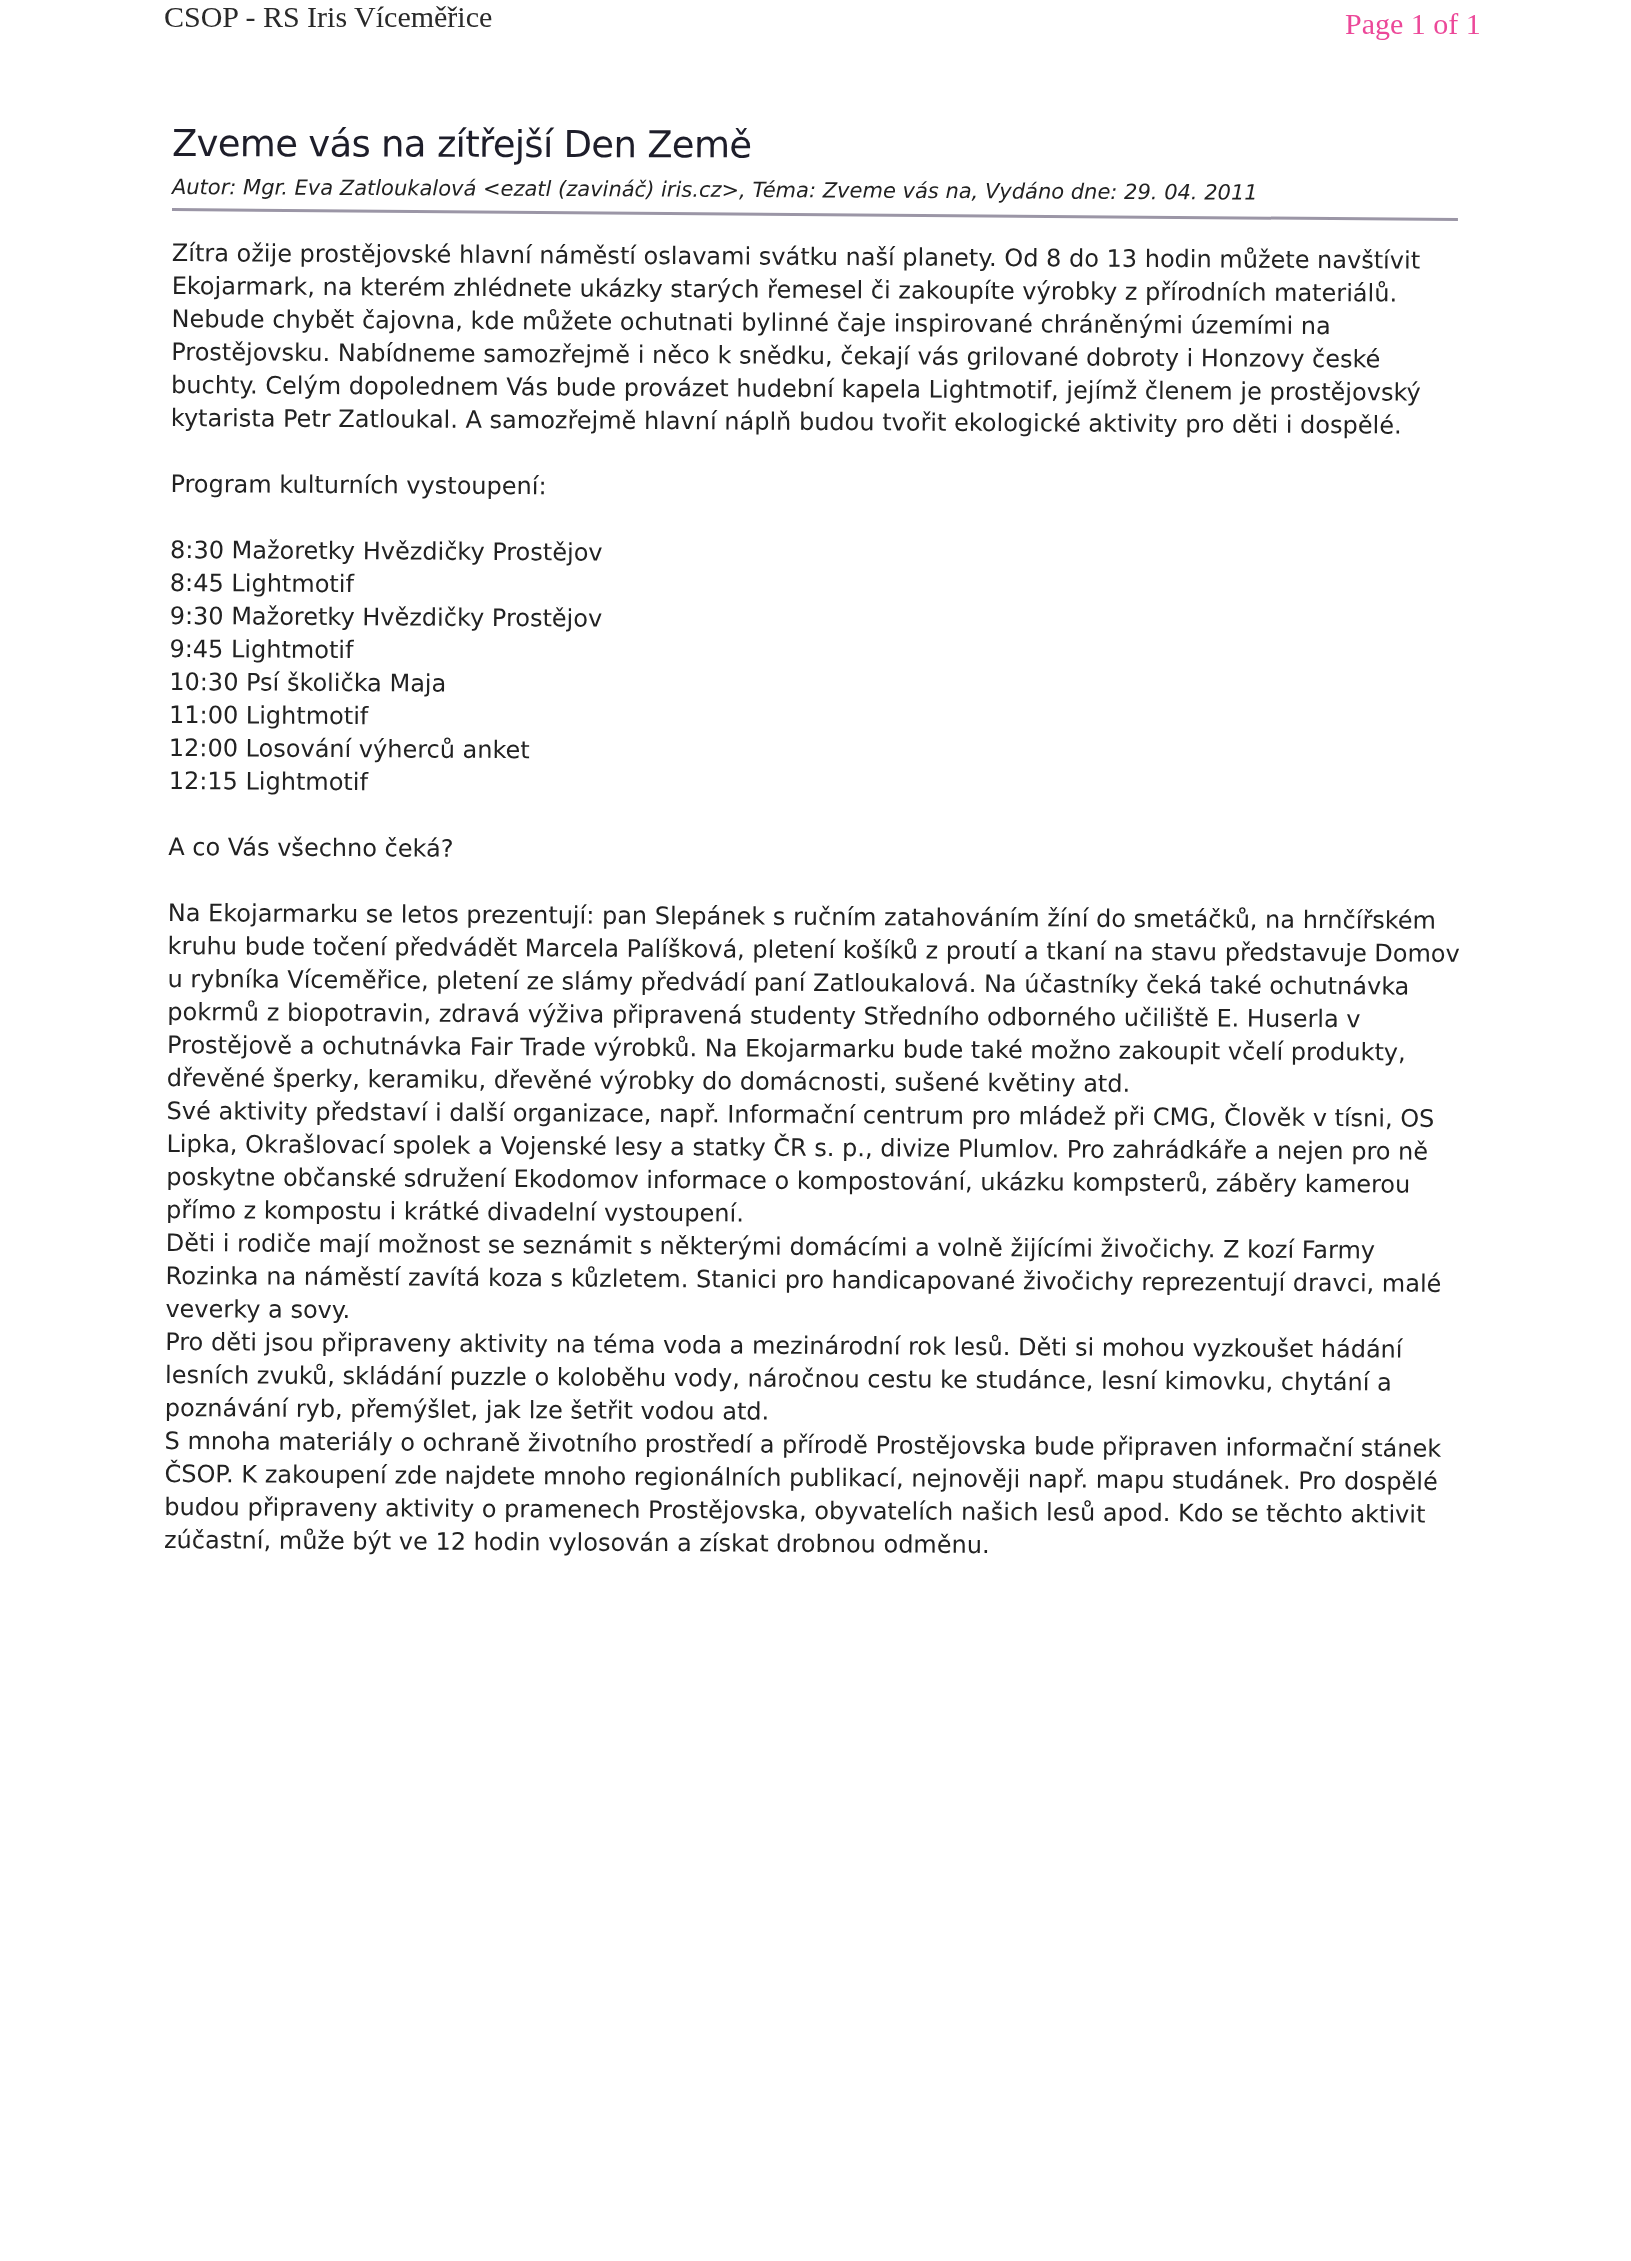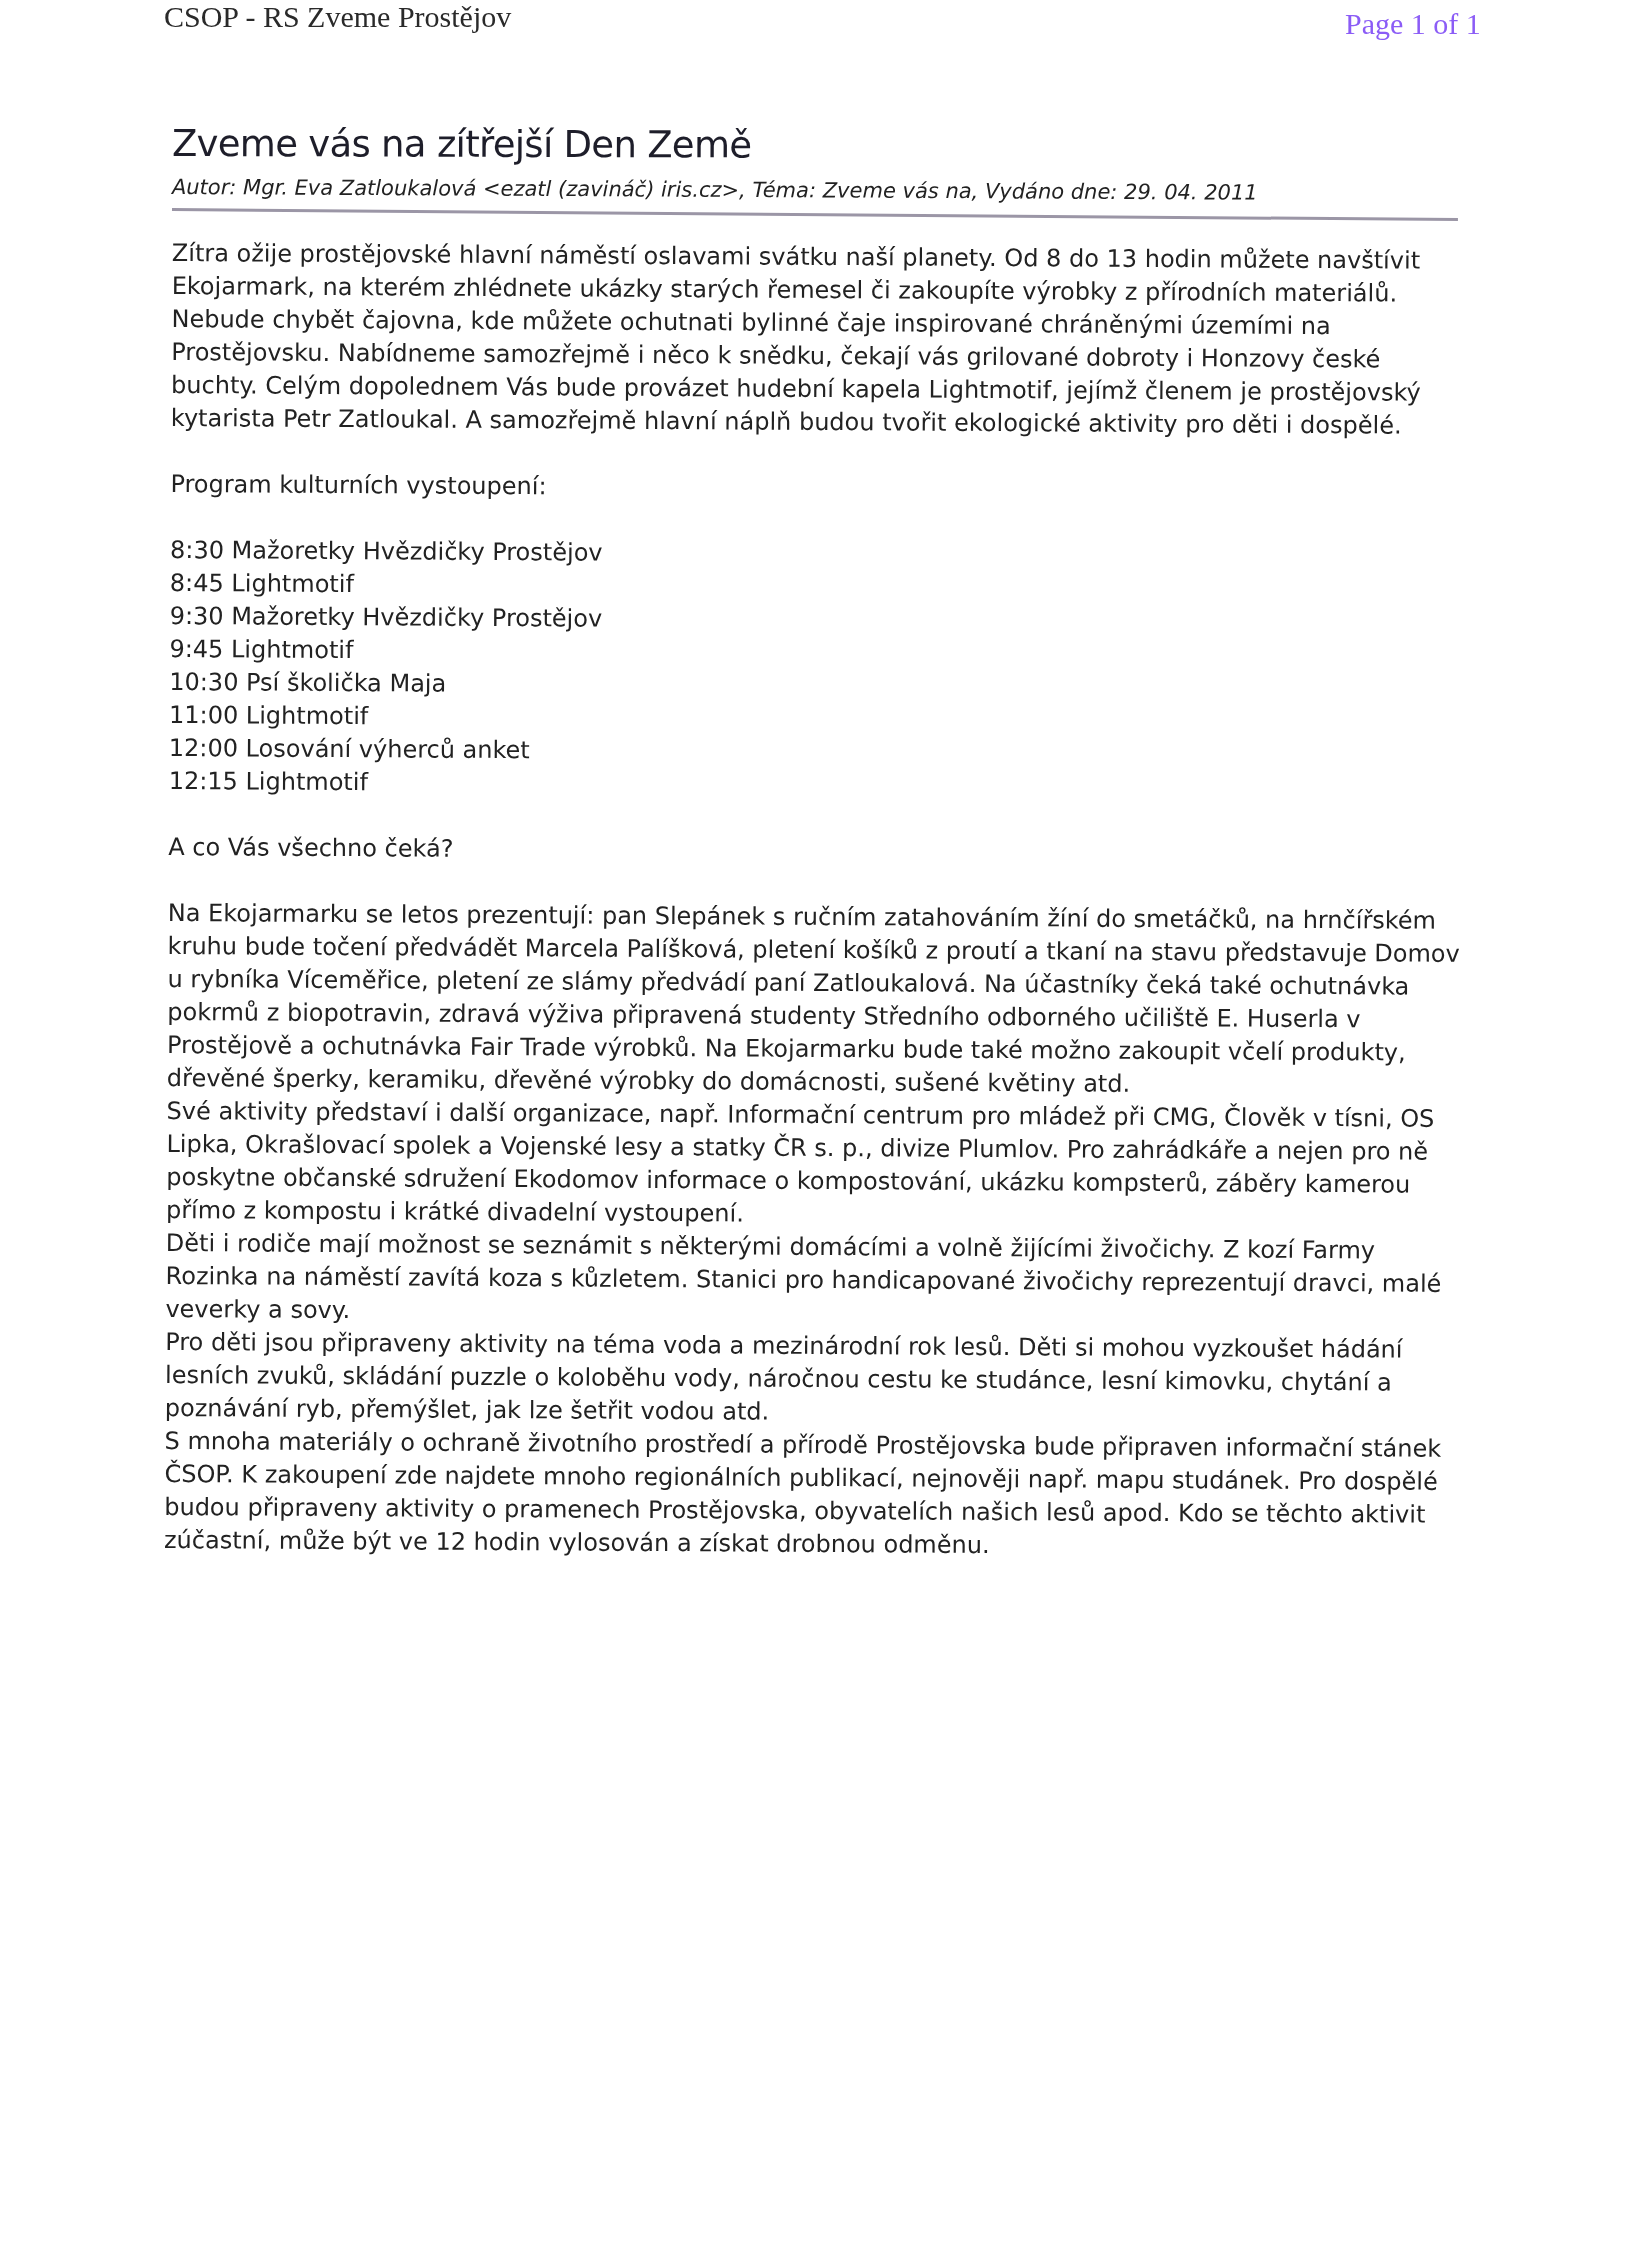--- a/index.html
+++ b/index.html
@@ -1,30 +1,30 @@
 <!DOCTYPE html>
 <html style="font-size:10.5px"><head>
 <meta charset="utf-8">
 <style>
   html, body { margin: 0; padding: 0; background: #ffffff; }
   body { width: 1632px; height: 2261px; position: relative; overflow: hidden; color: #1e1e1e; }
   .hdr-left { position: absolute; left: 164px; top: 0px; font-family: "Liberation Serif", serif; font-size: 30px; color: #2a2a2a; }
-  .hdr-right { position: absolute; left: 1345px; top: 6.6px; font-family: "Liberation Serif", serif; font-size: 30px; color: #8b5cf6; }
+  .hdr-right { position: absolute; left: 1345px; top: 6.6px; font-family: "Liberation Serif", serif; font-size: 30px; color: #ec4899; }
   .title { position: absolute; left: 172px; top: 122px; font-family: "DejaVu Sans", sans-serif; font-size: 37px; color: #1e1e2a; letter-spacing: -0.7px; transform: rotate(0.15deg); transform-origin: left top; }
   .meta { position: absolute; left: 172px; top: 175px; font-family: "DejaVu Sans", sans-serif; font-style: italic; font-size: 21px; color: #222; transform: rotate(0.3deg); transform-origin: left top; }
   .rule { position: absolute; left: 172px; top: 208px; width: 1286px; height: 3.3px; background: #9b96a6; transform: rotate(0.45deg); transform-origin: left top; }
   .body { position: absolute; left: 172px; top: 237px; width: 1303px; font-family: "DejaVu Sans", sans-serif; font-size: 24px; line-height: 33px; color: #222; transform: rotate(0.35deg); transform-origin: left top; }
   .body p { margin: 0; }
   .gap { height: 33px; }
   .prog-item { margin: 0; }
 </style>
 </head>
 <body>
 
-<div class="hdr-left">CSOP - RS Zveme Prostějov</div>
+<div class="hdr-left">CSOP - RS Iris Víceměřice</div>
 <div class="hdr-right">Page 1 of 1</div>
 
 <div class="title">Zveme vás na zítřejší Den Země</div>
 <div class="meta">Autor: Mgr. Eva Zatloukalová &lt;ezatl (zavináč) iris.cz&gt;, Téma: Zveme vás na, Vydáno dne: 29. 04. 2011</div>
 <div class="rule"></div>
 
 <div class="body">
   <p>Zítra ožije prostějovské hlavní náměstí oslavami svátku naší planety. Od 8 do 13 hodin můžete navštívit Ekojarmark, na kterém zhlédnete ukázky starých řemesel či zakoupíte výrobky z přírodních materiálů. Nebude chybět čajovna, kde můžete ochutnati bylinné čaje inspirované chráněnými územími na Prostějovsku. Nabídneme samozřejmě i něco k snědku, čekají vás grilované dobroty i Honzovy české buchty. Celým dopolednem Vás bude provázet hudební kapela Lightmotif, jejímž členem je prostějovský kytarista Petr Zatloukal. A samozřejmě hlavní náplň budou tvořit ekologické aktivity pro děti i dospělé.</p>
   <div class="gap"></div>
   <p>Program kulturních vystoupení:</p>

